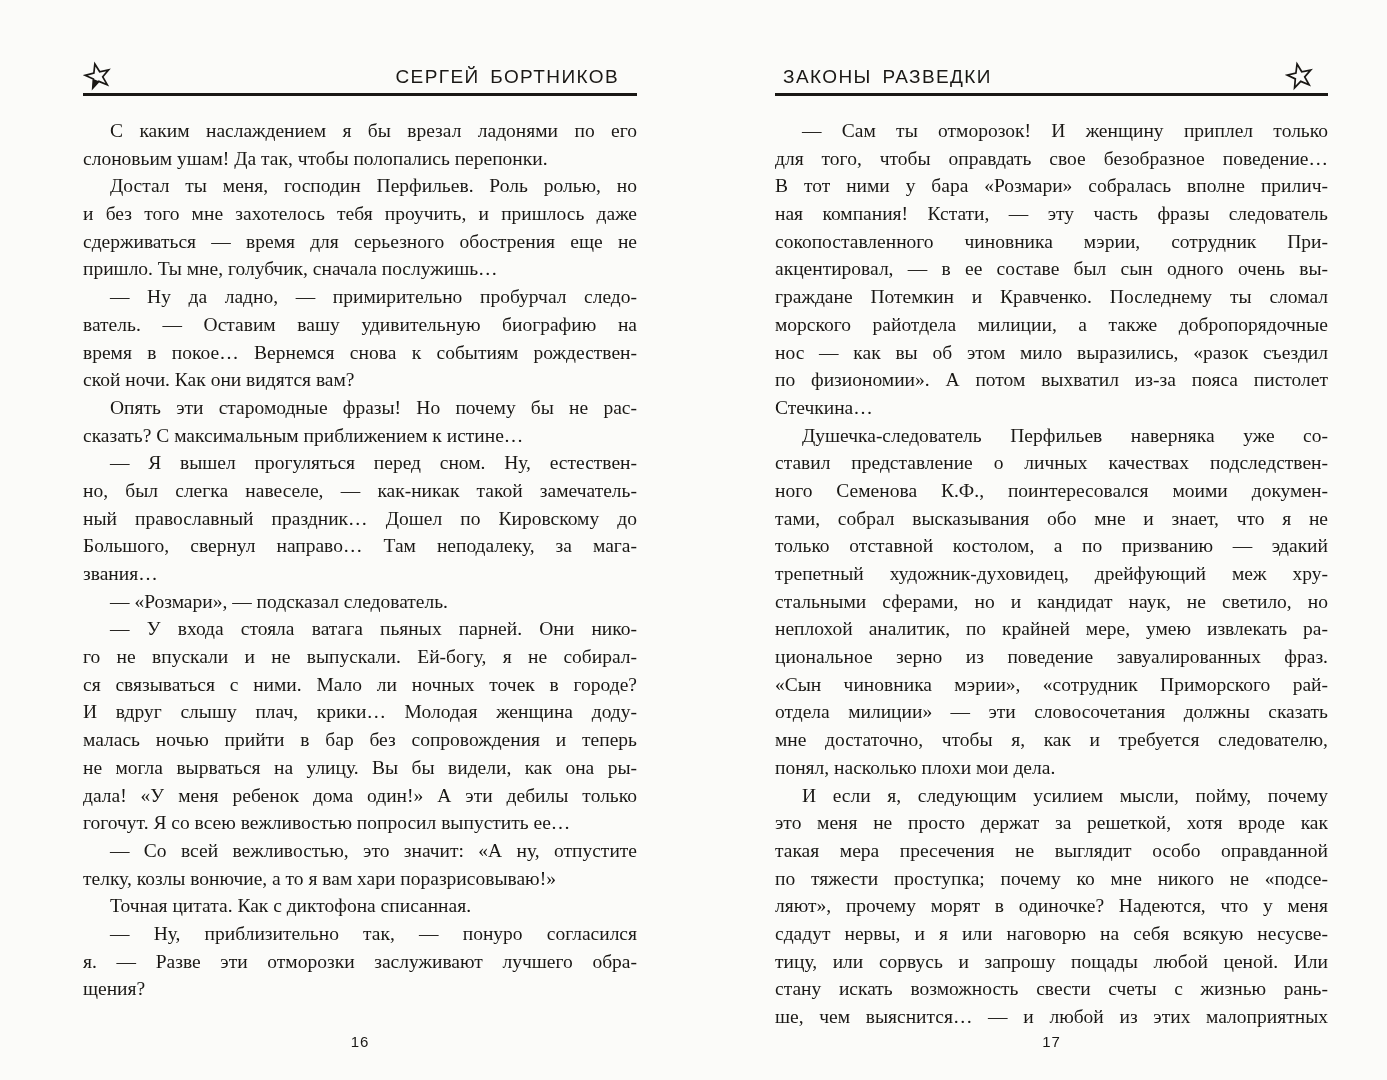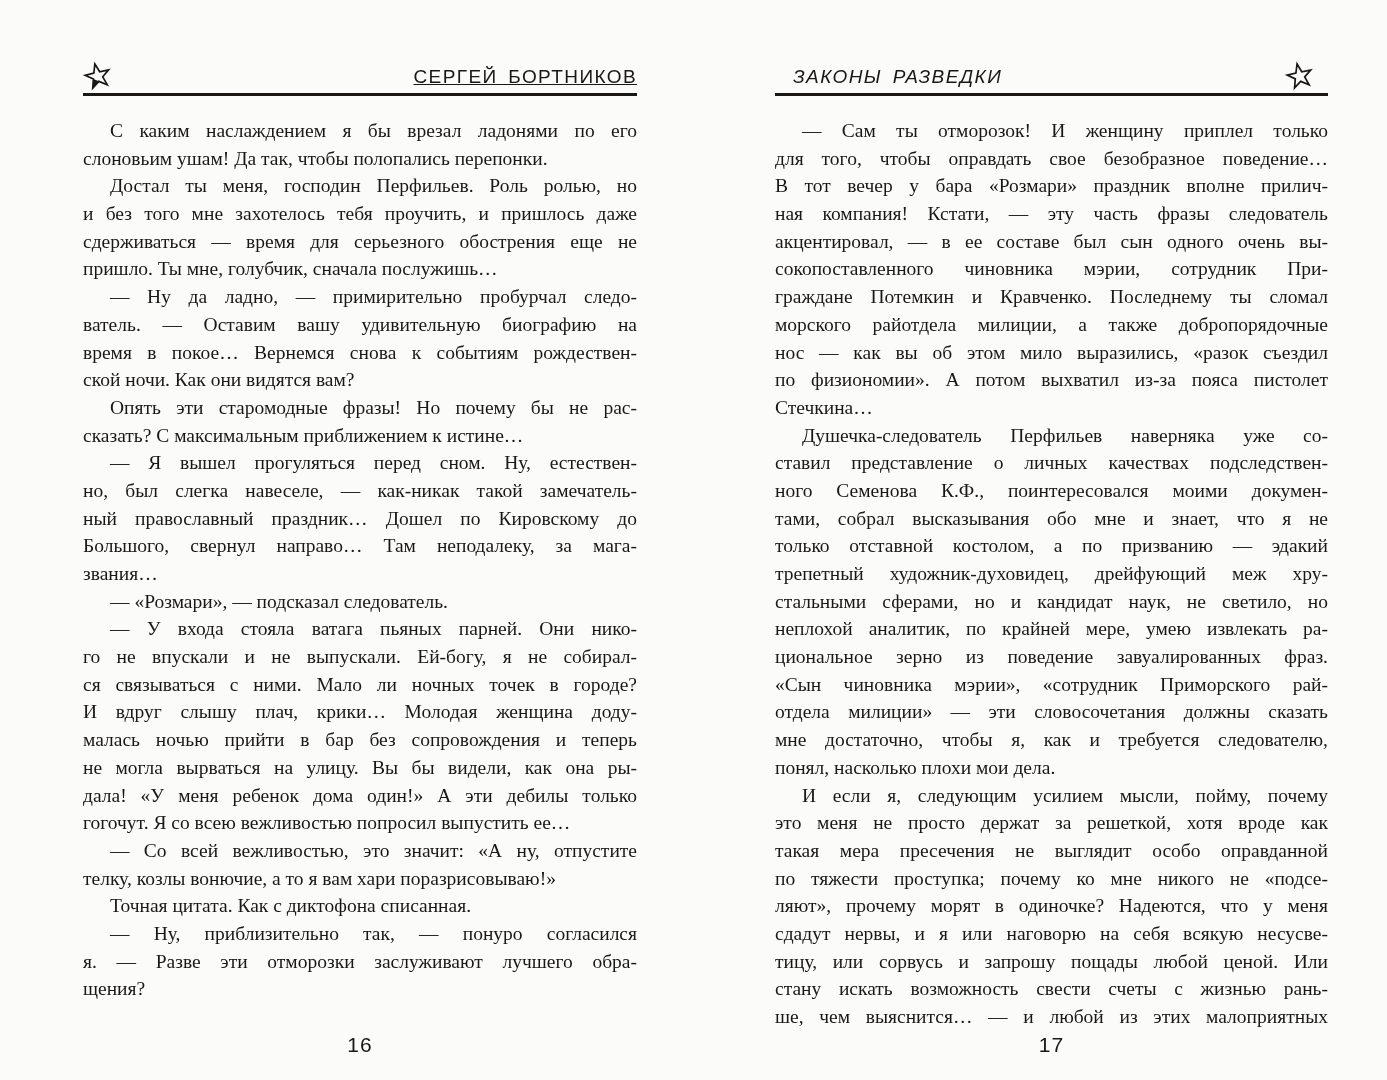--- a/index.html
+++ b/index.html
@@ -20,22 +20,22 @@
   .running-head{
     position:absolute;left:0;right:0;top:59px;height:34px;
     border-bottom:3px solid var(--ink);
   }
   .head-title{
     position:absolute;bottom:5px;
     font-family:"Liberation Sans", sans-serif;
     font-size:19px;letter-spacing:1.4px;word-spacing:4px;
     color:var(--ink);white-space:nowrap;
   }
-  #page-left .head-title{right:0;text-decoration:underline;}
-  #page-right .head-title{left:18px;font-style:italic;}
+  #page-left .head-title{right:18px;}
+  #page-right .head-title{left:8px;}
   .star{position:absolute;bottom:2px;width:29px;height:31px;}
   #page-left .star{left:0;}
   #page-right .star{right:14px;}
   .star svg{display:block;width:100%;height:100%;}
 
   .body-text{position:absolute;left:0;right:0;top:117px;}
   .ln{
     height:27.7px;line-height:27.7px;
     font-size:19.5px;
     text-align:left;white-space:nowrap;
@@ -45,21 +45,21 @@
     text-align:justify;
     -moz-text-align-last:justify;
     text-align-last:justify;
   }
   .ln.p{padding-left:27px;}
 
   .folio{
     position:absolute;left:0;right:0;top:1033px;
     text-align:center;
     font-family:"Liberation Sans", sans-serif;
-    font-size:21px;letter-spacing:1px;
+    font-size:15px;letter-spacing:1px;
   }
 </style>
 </head>
 <body>
 
 <div>
 
   <section class="page" id="page-left">
     <header class="running-head">
       <span class="star">
@@ -116,24 +116,24 @@
         <svg viewBox="0 0 32 32" aria-hidden="true">
           <g transform="rotate(-12 16 16)" stroke="#1a1815" stroke-width="1.9" fill="none" stroke-linejoin="miter">
             <path d="M16,3 L19.3,12.5 L29.3,12.7 L21.3,18.7 L24.2,28.3 L16,22.6 L7.8,28.3 L10.7,18.7 L2.7,12.7 L12.7,12.5 Z"></path>
           </g>
         </svg>
       </span>
     </header>
     <div class="body-text">
         <div class="ln p j">— Сам ты отморозок! И женщину приплел только</div>
         <div class="ln j">для того, чтобы оправдать свое безобразное поведение…</div>
-        <div class="ln j">В тот вечер у бара «Розмари» праздник вполне прилич-</div>
+        <div class="ln j">В тот ними у бара «Розмари» собралась вполне прилич-</div>
         <div class="ln j">ная компания! Кстати, — эту часть фразы следователь</div>
+        <div class="ln j">сокопоставленного чиновника мэрии, сотрудник При-</div>
         <div class="ln j">акцентировал, — в ее составе был сын одного очень вы-</div>
-        <div class="ln j">сокопоставленного чиновника мэрии, сотрудник При-</div>
         <div class="ln j">граждане Потемкин и Кравченко. Последнему ты сломал</div>
         <div class="ln j">морского райотдела милиции, а также добропорядочные</div>
         <div class="ln j">нос — как вы об этом мило выразились, «разок съездил</div>
         <div class="ln j">по физиономии». А потом выхватил из-за пояса пистолет</div>
         <div class="ln">Стечкина…</div>
         <div class="ln p j">Душечка-следователь Перфильев наверняка уже со-</div>
         <div class="ln j">ставил представление о личных качествах подследствен-</div>
         <div class="ln j">ного Семенова К.Ф., поинтересовался моими докумен-</div>
         <div class="ln j">тами, собрал высказывания обо мне и знает, что я не</div>
         <div class="ln j">только отставной костолом, а по призванию — эдакий</div>

